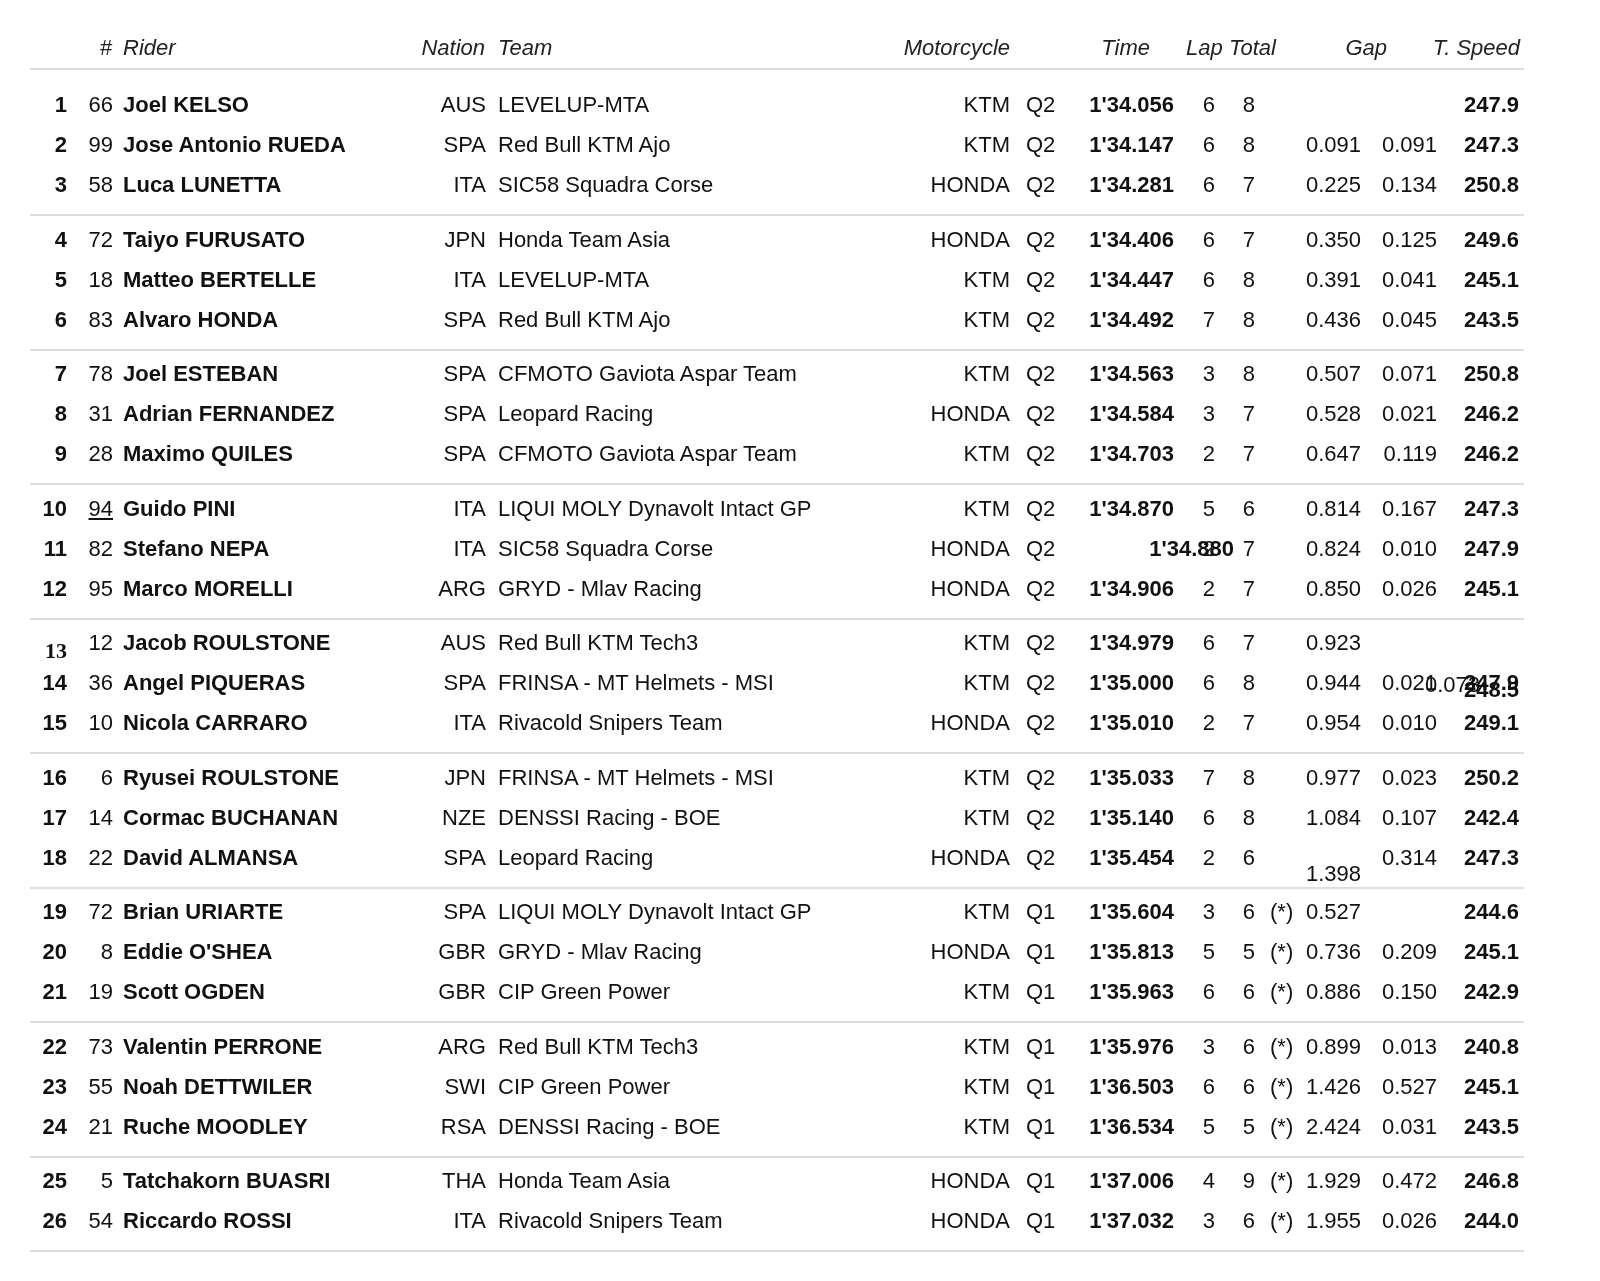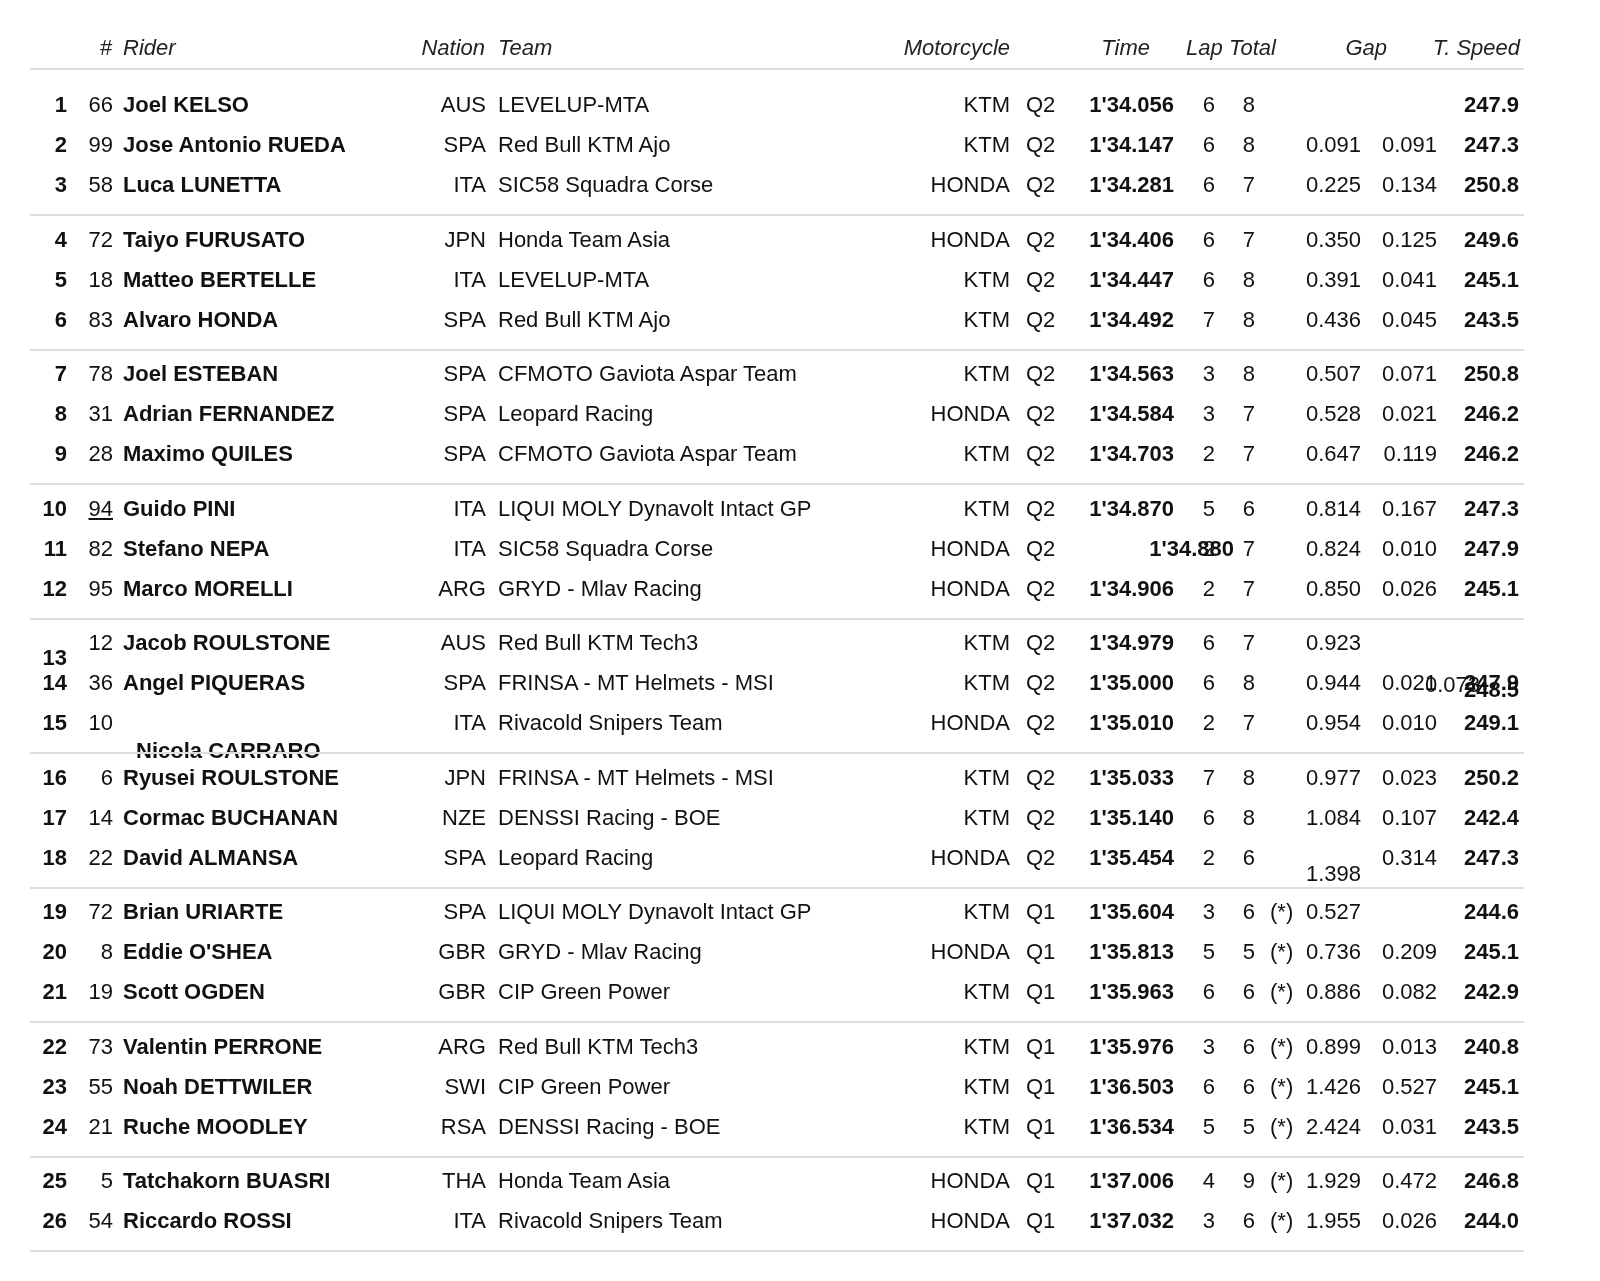--- a/index.html
+++ b/index.html
@@ -219,21 +219,21 @@
       <span class="cell r b" style="left: 1060px; top: 0px; width: 114px;">1'34.906</span>
       <span class="cell r" style="left: 1190px; top: 0px; width: 25px;">2</span>
       <span class="cell r" style="left: 1230px; top: 0px; width: 25px;">7</span>
       <span class="cell" style="left: 1270px; top: 0px;"></span>
       <span class="cell r" style="left: 1290px; top: 0px; width: 71px;">0.850</span>
       <span class="cell r" style="left: 1365px; top: 0px; width: 72px;">0.026</span>
       <span class="cell r b" style="left: 1440px; top: 0px; width: 79px;">245.1</span>
     </div>
     <div class="hdivider" style="top: 617.5px;"></div>
     <div class="row" style="top: 628px;">
-      <span class="cell r b" style="left: 30px; top: 15px; width: 37px;">13</span>
+      <span class="cell r b" style="left: 30px; top: 8px; width: 37px; font-family: Liberation Serif, serif;">13</span>
       <span class="cell r" style="left: 75px; top: 0px; width: 38px;">12</span>
       <span class="cell b" style="left: 123px; top: 0px;">Jacob ROULSTONE</span>
       <span class="cell r" style="left: 400px; top: 0px; width: 86px;">AUS</span>
       <span class="cell" style="left: 498px; top: 0px;">Red Bull KTM Tech3</span>
       <span class="cell r" style="left: 880px; top: 0px; width: 130px;">KTM</span>
       <span class="cell" style="left: 1026px; top: 0px;">Q2</span>
       <span class="cell r b" style="left: 1060px; top: 0px; width: 114px;">1'34.979</span>
       <span class="cell r" style="left: 1190px; top: 0px; width: 25px;">6</span>
       <span class="cell r" style="left: 1230px; top: 0px; width: 25px;">7</span>
       <span class="cell" style="left: 1270px; top: 0px;"></span>
@@ -253,21 +253,21 @@
       <span class="cell r" style="left: 1190px; top: 0px; width: 25px;">6</span>
       <span class="cell r" style="left: 1230px; top: 0px; width: 25px;">8</span>
       <span class="cell" style="left: 1270px; top: 0px;"></span>
       <span class="cell r" style="left: 1290px; top: 0px; width: 71px;">0.944</span>
       <span class="cell r" style="left: 1365px; top: 0px; width: 72px;">0.021</span>
       <span class="cell r b" style="left: 1440px; top: 0px; width: 79px;">247.9</span>
     </div>
     <div class="row" style="top: 708px;">
       <span class="cell r b" style="left: 30px; top: 0px; width: 37px;">15</span>
       <span class="cell r" style="left: 75px; top: 0px; width: 38px;">10</span>
-      <span class="cell b" style="left: 136px; top: 0px; margin-top: 28px;">Nicola CARRARO</span>
+      <span class="cell b" style="left: 123px; top: 0px;">Nicola CARRARO</span>
       <span class="cell r" style="left: 400px; top: 0px; width: 86px;">ITA</span>
       <span class="cell" style="left: 498px; top: 0px;">Rivacold Snipers Team</span>
       <span class="cell r" style="left: 880px; top: 0px; width: 130px;">HONDA</span>
       <span class="cell" style="left: 1026px; top: 0px;">Q2</span>
       <span class="cell r b" style="left: 1060px; top: 0px; width: 114px;">1'35.010</span>
       <span class="cell r" style="left: 1190px; top: 0px; width: 25px;">2</span>
       <span class="cell r" style="left: 1230px; top: 0px; width: 25px;">7</span>
       <span class="cell" style="left: 1270px; top: 0px;"></span>
       <span class="cell r" style="left: 1290px; top: 0px; width: 71px;">0.954</span>
       <span class="cell r" style="left: 1365px; top: 0px; width: 72px;">0.010</span>
@@ -361,21 +361,21 @@
       <span class="cell b" style="left: 123px; top: 0px;">Scott OGDEN</span>
       <span class="cell r" style="left: 400px; top: 0px; width: 86px;">GBR</span>
       <span class="cell" style="left: 498px; top: 0px;">CIP Green Power</span>
       <span class="cell r" style="left: 880px; top: 0px; width: 130px;">KTM</span>
       <span class="cell" style="left: 1026px; top: 0px;">Q1</span>
       <span class="cell r b" style="left: 1060px; top: 0px; width: 114px;">1'35.963</span>
       <span class="cell r" style="left: 1190px; top: 0px; width: 25px;">6</span>
       <span class="cell r" style="left: 1230px; top: 0px; width: 25px;">6</span>
       <span class="cell" style="left: 1270px; top: 0px;">(*)</span>
       <span class="cell r" style="left: 1290px; top: 0px; width: 71px;">0.886</span>
-      <span class="cell r" style="left: 1365px; top: 0px; width: 72px;">0.082</span>
+      <span class="cell r" style="left: 1365px; top: 0px; width: 72px;">0.150</span>
       <span class="cell r b" style="left: 1440px; top: 0px; width: 79px;">242.9</span>
     </div>
     <div class="hdivider" style="top: 1021px;"></div>
     <div class="row" style="top: 1031.5px;">
       <span class="cell r b" style="left: 30px; top: 0px; width: 37px;">22</span>
       <span class="cell r" style="left: 75px; top: 0px; width: 38px;">73</span>
       <span class="cell b" style="left: 123px; top: 0px;">Valentin PERRONE</span>
       <span class="cell r" style="left: 400px; top: 0px; width: 86px;">ARG</span>
       <span class="cell" style="left: 498px; top: 0px;">Red Bull KTM Tech3</span>
       <span class="cell r" style="left: 880px; top: 0px; width: 130px;">KTM</span>

